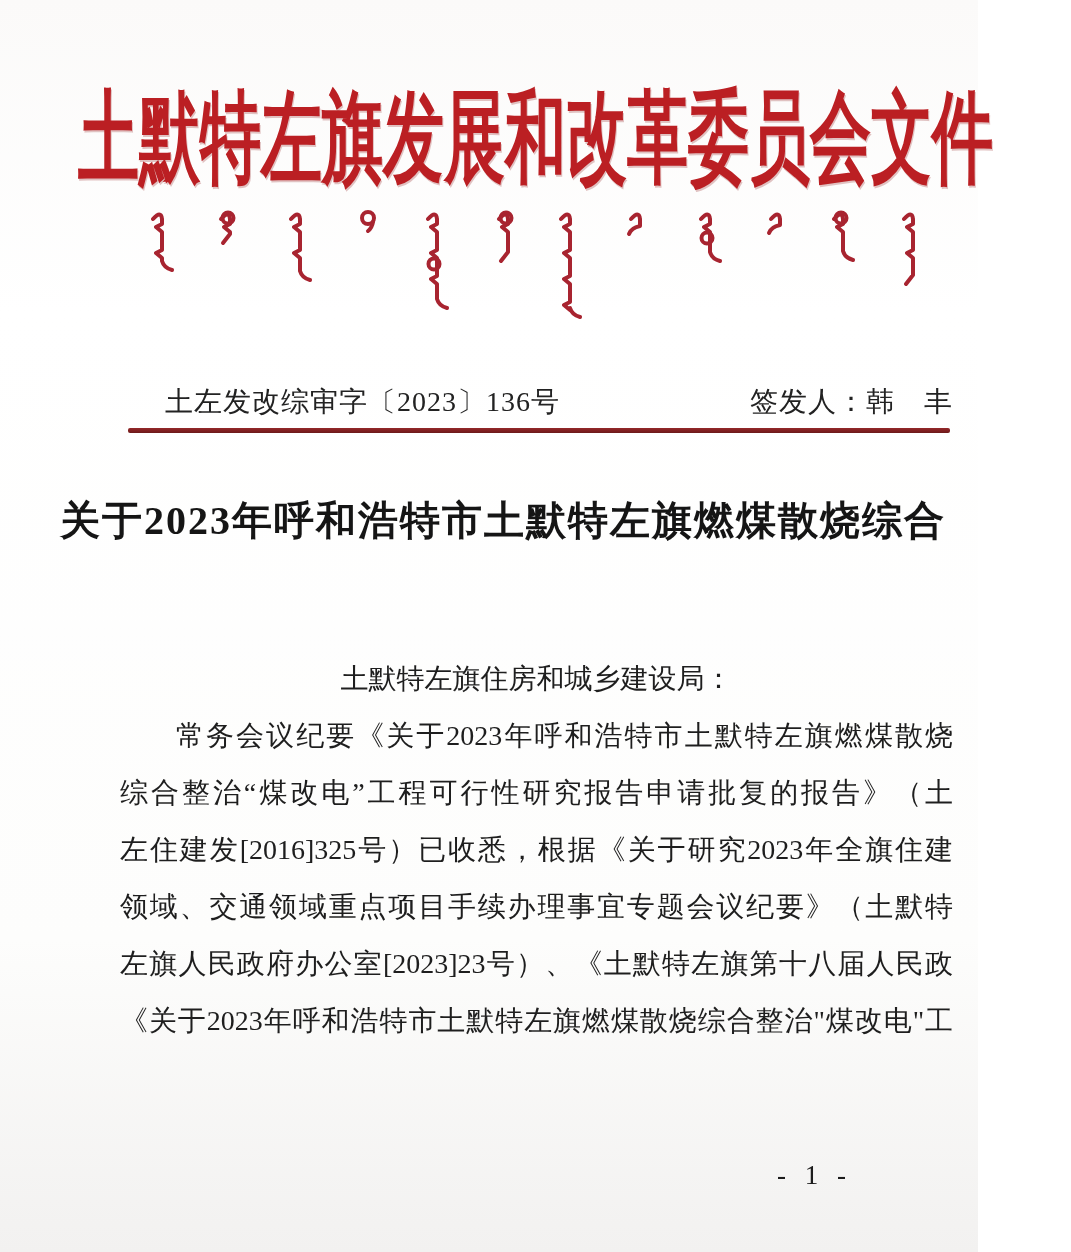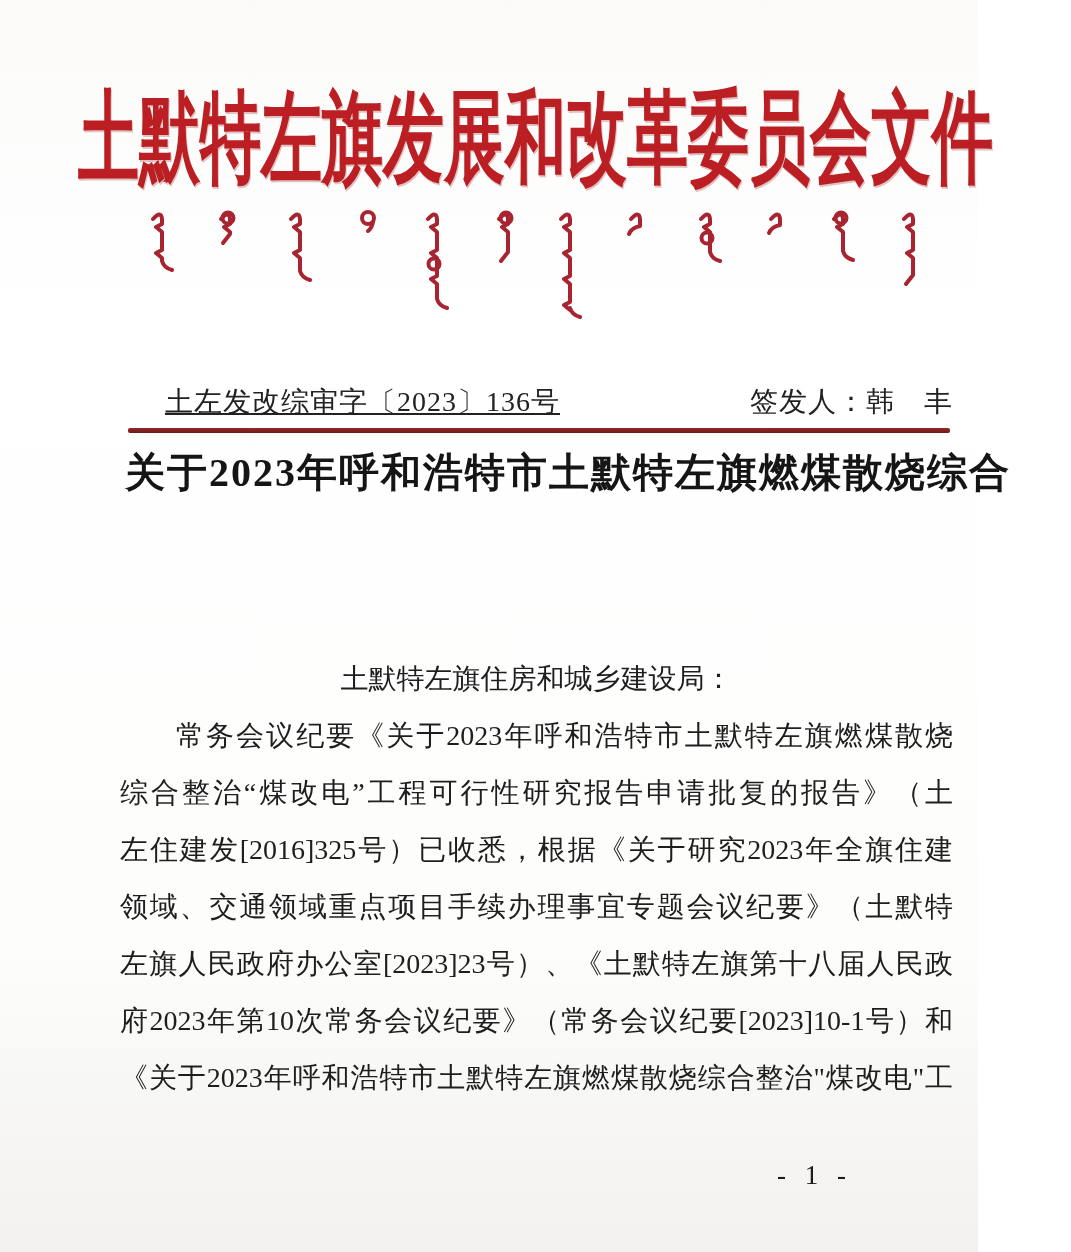--- a/index.html
+++ b/index.html
@@ -28,31 +28,31 @@
     white-space:nowrap;
     text-shadow:1px 1px 0 rgba(140,20,20,.25);
   }
   .mongol-svg{position:absolute;left:0;top:200px;width:1071px;height:200px;}
   
   .doc-row{
     position:absolute;top:383px;left:120px;width:833px;
     display:flex;justify-content:space-between;align-items:baseline;
     font-size:28px;letter-spacing:1px;color:#222;
   }
-  .doc-number{padding-left:45px;white-space:nowrap;text-decoration:underline;}
+  .doc-number{padding-left:45px;white-space:nowrap;}
   .issuer{white-space:nowrap;}
   .red-divider{
     position:absolute;top:428px;left:128px;width:822px;height:5px;
     background:linear-gradient(180deg,#93282a 0%,var(--red-line,#7e1f1f) 60%,#6b1a1a 100%);
     border-radius:2px;
   }
   
   .doc-title{
-    position:absolute;top:440px;left:60px;width:951px;
-    text-align:right;
+    position:absolute;top:488px;left:60px;width:951px;
+    text-align:left;
     font-size:40px;font-weight:700;
     line-height:66px;letter-spacing:2px;
     color:#151515;
   }
   
   .body-text{
     position:absolute;top:650px;left:120px;width:833px;
     font-size:28px;line-height:57px;color:#1e1e1e;
   }
   .salutation{text-align:center;}
@@ -108,19 +108,18 @@
     <div>关于2023年呼和浩特市土默特左旗燃煤散烧综合</div>
   </div>
 
   <div class="body-text">
     <div class="salutation">土默特左旗住房和城乡建设局：</div>
     <div class="body-line indent">常务会议纪要《关于2023年呼和浩特市土默特左旗燃煤散烧</div>
     <div class="body-line">综合整治“煤改电”工程可行性研究报告申请批复的报告》（土</div>
     <div class="body-line">左住建发[2016]325号）已收悉，根据《关于研究2023年全旗住建</div>
     <div class="body-line">领域、交通领域重点项目手续办理事宜专题会议纪要》（土默特</div>
     <div class="body-line">左旗人民政府办公室[2023]23号）、《土默特左旗第十八届人民政</div>
-    <div class="body-line">府2023年第10次常务会议纪要》（常务会议纪要[2023]10-1号）和</div>
     <div class="body-line">《关于2023年呼和浩特市土默特左旗燃煤散烧综合整治"煤改电"工</div>
   </div>
 
   <div class="page-number">- 1 -</div>
 
 </div>
 
 </body></html>

